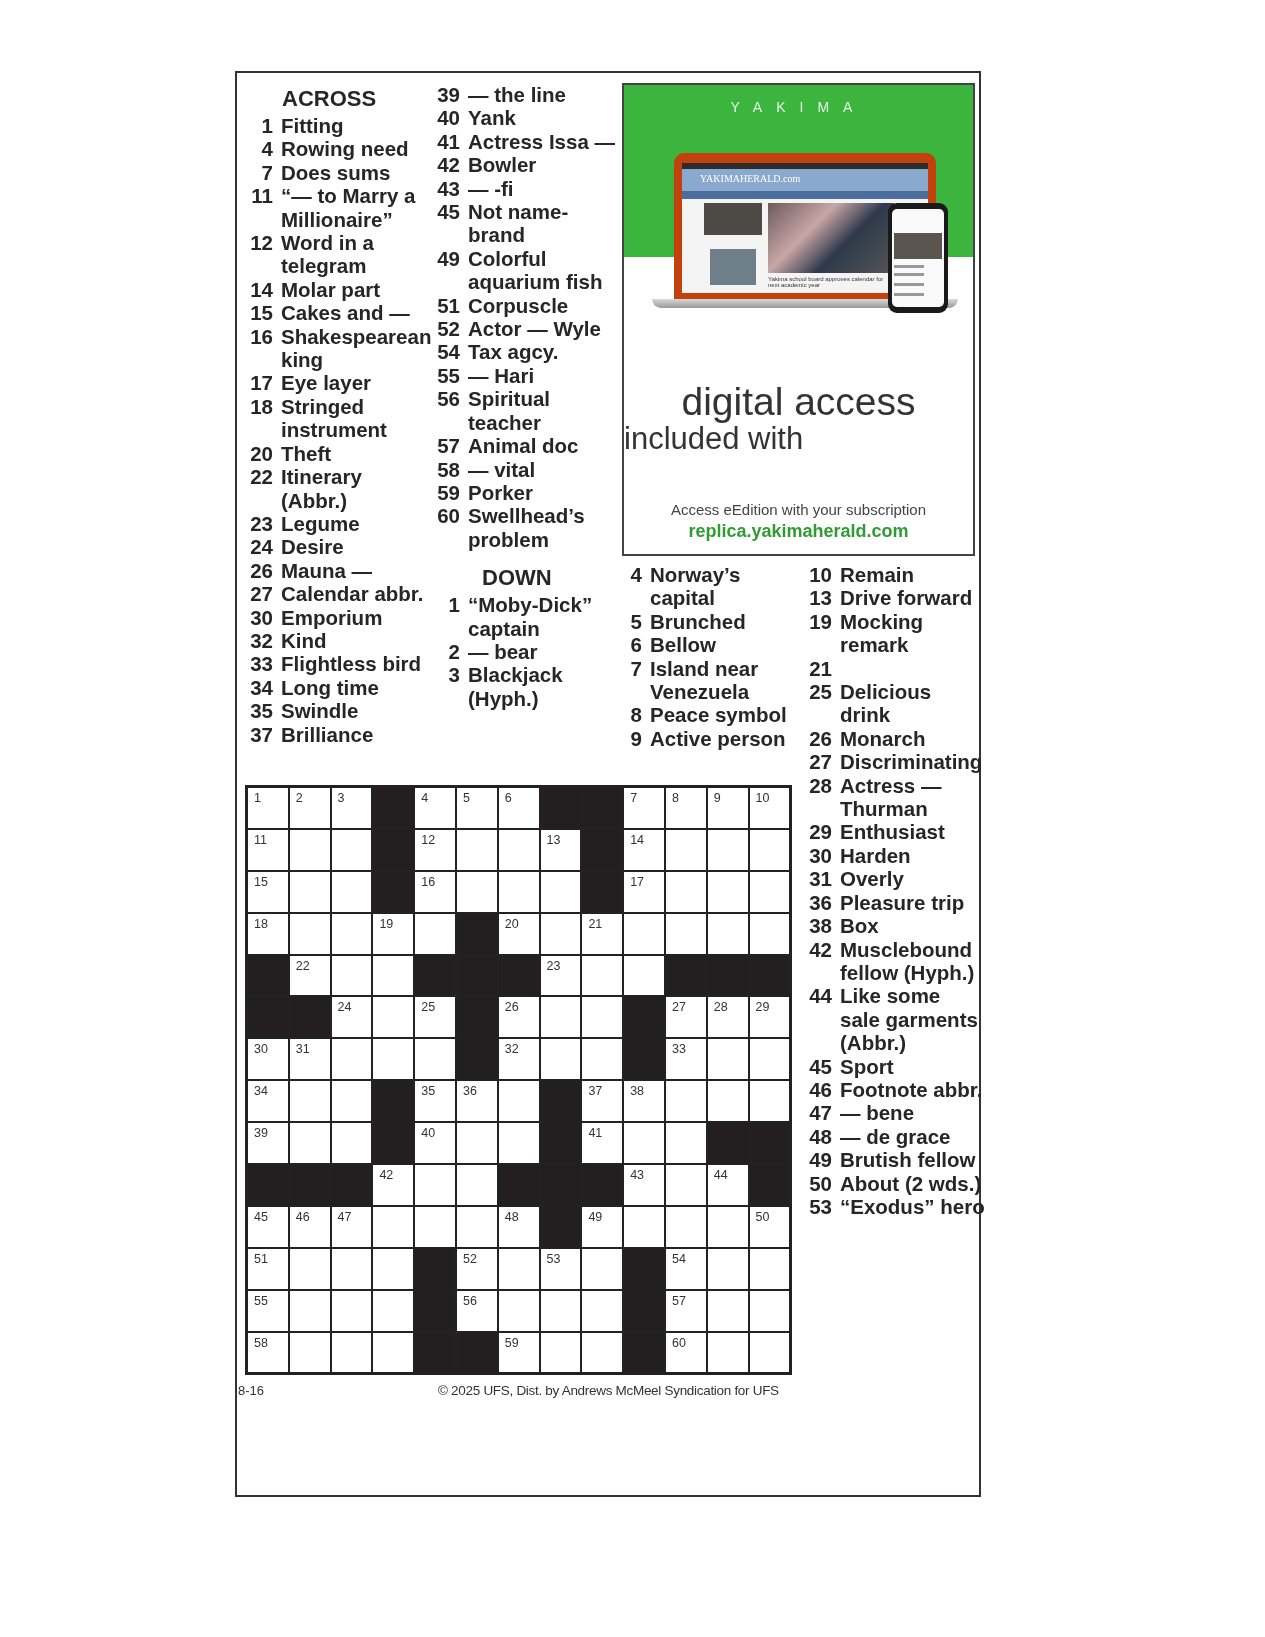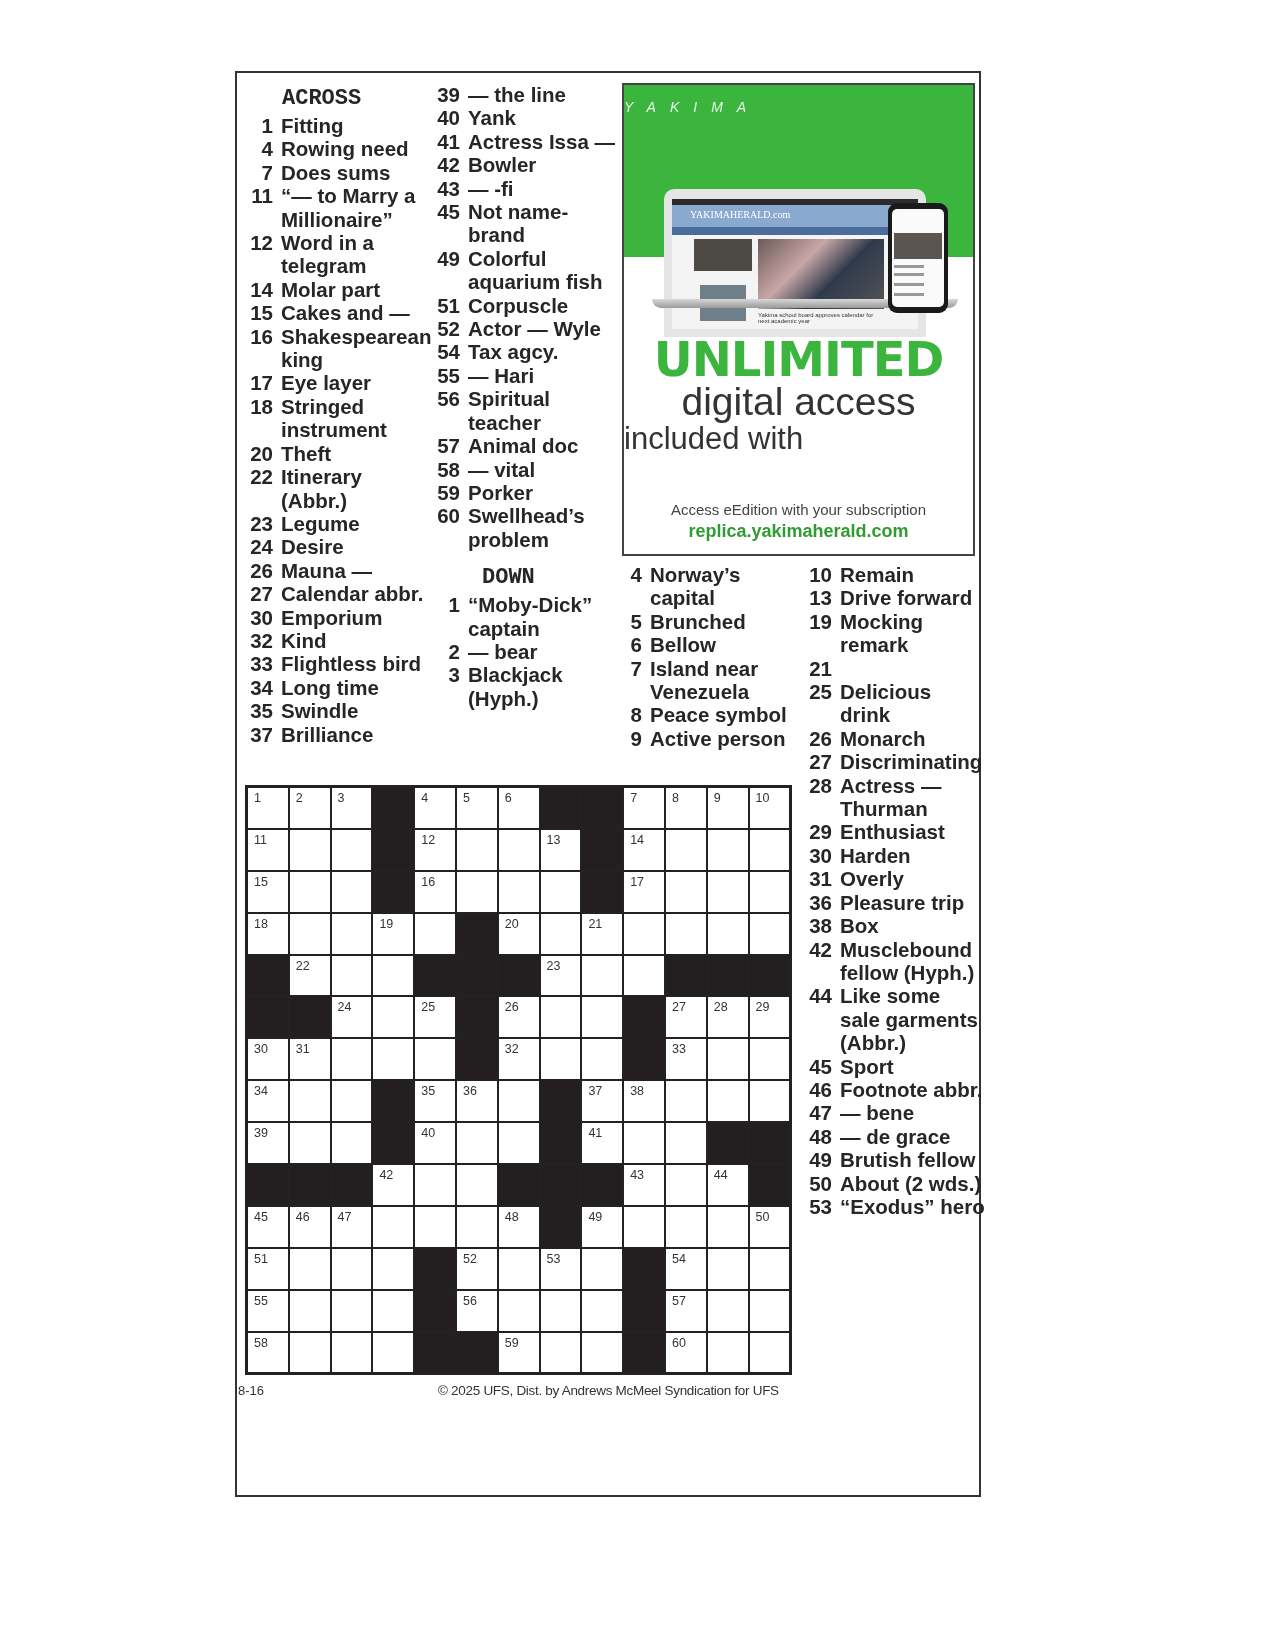--- a/index.html
+++ b/index.html
@@ -1,44 +1,44 @@
 <!DOCTYPE html>
 <html><head>
 <meta charset="utf-8">
 <style>
   html, body { margin:0; padding:0; background:#ffffff; }
   body { width:1265px; height:1637px; position:relative; overflow:hidden;
          font-family:"Liberation Sans", sans-serif; color:#222; }
   .frame { position:absolute; left:235px; top:71px; width:746px; height:1426px;
            border:2px solid #333; box-sizing:border-box; }
   .col { position:absolute; font-weight:bold; font-size:20.5px; line-height:23.4px; color:#262626; }
-  .col .hdr { font-size:22px; line-height:26px; margin-bottom:2px;font-family:Liberation Mono, monospace; }
+  .col .hdr { font-size:22px; line-height:26px; margin-bottom:2px; }
   .clue { display:flex; }
   .clue .num { flex:0 0 auto; text-align:right; padding-right:8px; }
   .clue .txt { flex:1 1 auto; }
   #across1 { left:247px; top:86px; width:180px; }
   #across1 .num { width:26px; }
   #across1 .hdr { padding-left:35px; }
   #across2 { left:430px; top:83px; width:190px; }
   #across2 .num { width:30px; }
   #down1 .hdr { padding-left:52px; margin-top:14px; }
   #down2 { left:620px; top:563px; width:175px; }
   #down2 .num { width:22px; }
   #down3 { left:800px; top:563px; width:185px; }
   #down3 .num { width:32px; }
 
   .ad { position:absolute; left:622px; top:83px; width:353px; height:473px;
         border:2px solid #444; box-sizing:border-box; background:#fff; overflow:hidden; }
   .ad .green { position:absolute; left:0; top:0; width:100%; height:172px; background:#3cb53e; }
-  .ad .yakima { position:absolute; top:14px; width:100%; color:#e8f6e8;
-                font-size:14px; letter-spacing:14px; box-sizing:border-box;font-style:italic; }
+  .ad .yakima { position:absolute; top:14px; width:100%; text-align:center; color:#e8f6e8;
+                font-size:14px; letter-spacing:14px; box-sizing:border-box; }
   .ad .hr { position:absolute; top:28px; width:100%; text-align:center; color:#f2fbf2;
             font-size:24px; font-weight:bold; letter-spacing:-0.5px; }
-  .laptop { position:absolute; left:40px; top:68px; width:262px; height:148px;
-            background:#e5e5e5; border-radius:10px 10px 0 0;margin-top:36px; }
+  .laptop { position:absolute; left:50px; top:68px; width:262px; height:148px;
+            background:#c2410c; border-radius:10px 10px 0 0; }
   .screen { position:absolute; left:8px; top:10px; width:246px; height:130px; background:#f4f4f4; overflow:hidden; }
   .screen .bar { height:6px; background:#2c2c2c; }
   .screen .mast { height:22px; background:#8aa9cf; color:#fff; font-size:10px; font-family:"Liberation Serif", serif; padding:4px 0 0 18px; box-sizing:border-box; }
   .screen .nav { height:8px; background:#4a6d9e; }
   .screen .pic1 { position:absolute; left:22px; top:40px; width:58px; height:32px; background:#4d4a45; }
   .screen .pic2 { position:absolute; left:86px; top:40px; width:126px; height:70px; background:linear-gradient(135deg,#6c5a5a,#c9a6a6 35%,#2e3a4c 60%,#555); }
   .screen .pic3 { position:absolute; left:28px; top:86px; width:46px; height:36px; background:#6f7f8a; }
   .screen .cap { position:absolute; left:86px; top:113px; width:126px; font-size:6px; color:#333; }
   .base { position:absolute; left:28px; top:214px; width:306px; height:9px; background:linear-gradient(#d8d8d8,#9a9a9a); border-radius:0 0 14px 14px; }
   .phone { position:absolute; left:264px; top:118px; width:60px; height:110px; background:#1a1a1a; border-radius:9px; }
@@ -263,21 +263,20 @@
   <div class="base"></div>
   <div class="phone">
     <div class="ps">
       <div class="pp"></div>
       <div class="pl" style="top:56px"></div>
       <div class="pl" style="top:64px"></div>
       <div class="pl" style="top:74px"></div>
       <div class="pl" style="top:84px"></div>
     </div>
   </div>
-  <div class="unl">UNLIMITED</div>
   <div class="dig">digital access</div>
   <div class="inc">
     <div>included with</div>
   </div>
   <div class="acc">Access eEdition with your subscription</div>
   <div class="url">replica.yakimaherald.com</div>
 </div>
 
 <div class="col" id="down2">
   <div class="list">

